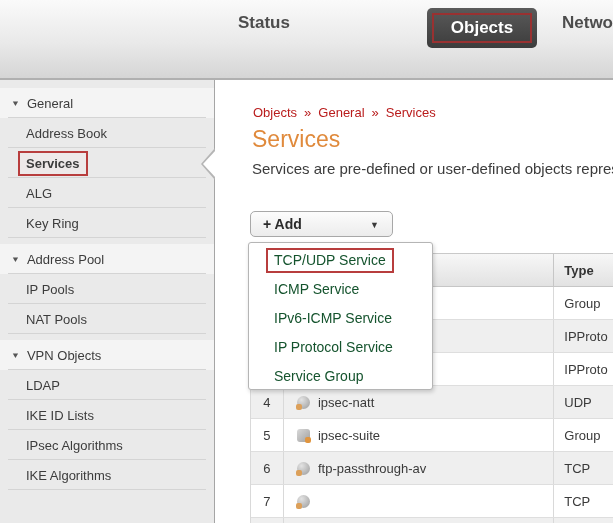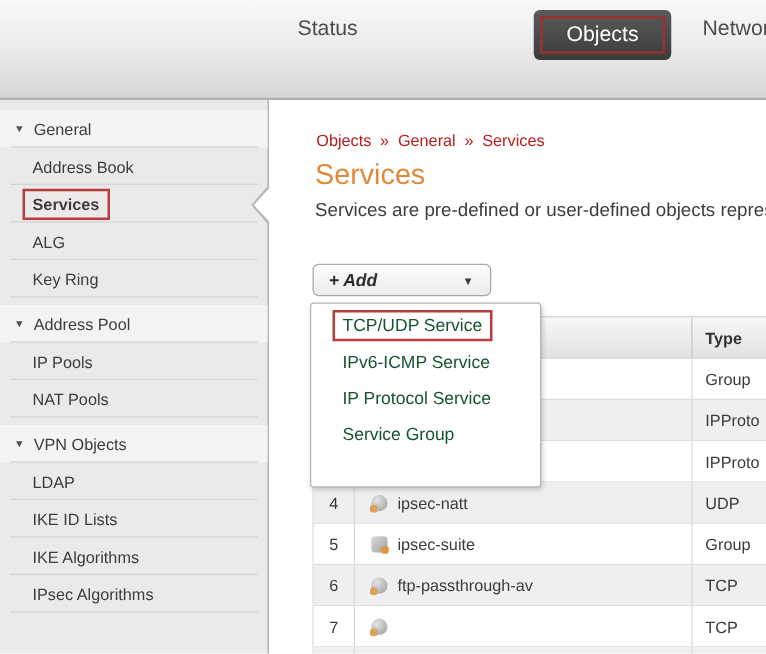--- a/index.html
+++ b/index.html
@@ -7,20 +7,21 @@
   .app {
     position:relative; width:613px; height:523px; overflow:hidden;
     font-family:"Liberation Sans", sans-serif; background:#fff;
   }
 
   
   .topbar {
     position:absolute; left:0; top:0; width:613px; height:80px;
     background:linear-gradient(#fafafa, #e9e9e9 55%, #d5d5d5);
     border-bottom:2px solid #b0b0b0;
+    font-weight:bold;
   }
   .nav-tab {
     position:absolute; top:10px; height:26px; display:flex; align-items:center;
     color:#4d4d4d; font-size:17px; cursor:pointer; white-space:nowrap;
   }
   .nav-tab-selected {
     position:absolute; left:427px; top:8px; width:110px; height:40px;
     background:linear-gradient(#5a5a5a, #3c3c3c);
     border-radius:5px; display:flex; align-items:center; justify-content:center;
   }
@@ -77,21 +78,21 @@
     color:#3c3c3c; white-space:nowrap; overflow:hidden;
   }
 
   
   .add-btn {
     position:absolute; left:250px; top:211px; width:143px; height:26px;
     border:1px solid #a8a8a8; border-radius:5px;
     background:linear-gradient(#fcfcfc, #ececec);
     display:flex; align-items:center; cursor:pointer;
   }
-  .add-btn .lbl { font-size:14px; font-weight:bold; color:#2b2b2b; padding-left:12px;font-style:italic; }
+  .add-btn .lbl { font-size:14px; font-weight:bold; color:#2b2b2b; padding-left:12px; }
   .add-btn .caret { position:absolute; right:13px; top:8px; font-size:9px; color:#3a3a3a; }
 
   
   .svc-table {
     position:absolute; left:250px; top:253px; width:430px;
     border-left:1px solid #d9d9d9; border-top:1px solid #c9c9c9;
   }
   .t-head {
     display:flex; height:33px;
     background:linear-gradient(#f7f7f7, #e2e2e2);
@@ -182,24 +183,24 @@
       <span class="tri">▼</span>
       <span class="lbl">VPN Objects</span>
     </div>
     <div class="side-row side-item">
       <span class="lbl">LDAP</span>
     </div>
     <div class="side-row side-item">
       <span class="lbl">IKE ID Lists</span>
     </div>
     <div class="side-row side-item">
+      <span class="lbl">IPsec Algorithms</span>
+    </div>
+    <div class="side-row side-item">
       <span class="lbl">IKE Algorithms</span>
-    </div>
-    <div class="side-row side-item">
-      <span class="lbl">IPsec Algorithms</span>
     </div>
   </div>
   <div class="notch-outline"></div>
   <div class="notch"></div>
 
   <div class="breadcrumb">
     <span class="crumb">Objects</span><span class="sep">»</span><span class="crumb">General</span><span class="sep">»</span><span class="crumb">Services</span>
   </div>
   <div class="page-title">Services</div>
   <div class="page-desc">Services are pre-defined or user-defined objects represent</div>
@@ -274,20 +275,23 @@
   <div class="add-btn">
     <span class="lbl">+ Add</span>
     <span class="caret">▼</span>
   </div>
 
   <div class="dropdown">
     <div class="dd-item">
       <span class="lbl annotated">TCP/UDP Service</span>
     </div>
     <div class="dd-item">
+      <span class="lbl">ICMP Service</span>
+    </div>
+    <div class="dd-item">
       <span class="lbl">IPv6-ICMP Service</span>
     </div>
     <div class="dd-item">
       <span class="lbl">IP Protocol Service</span>
     </div>
     <div class="dd-item">
       <span class="lbl">Service Group</span>
     </div>
   </div>
 

